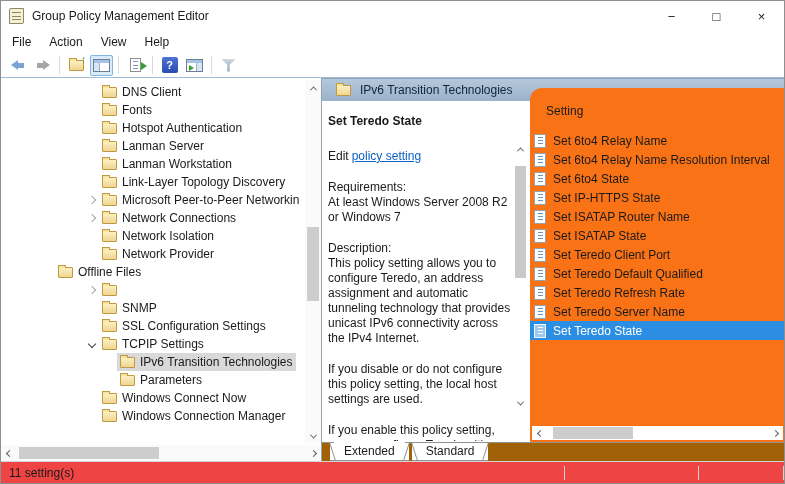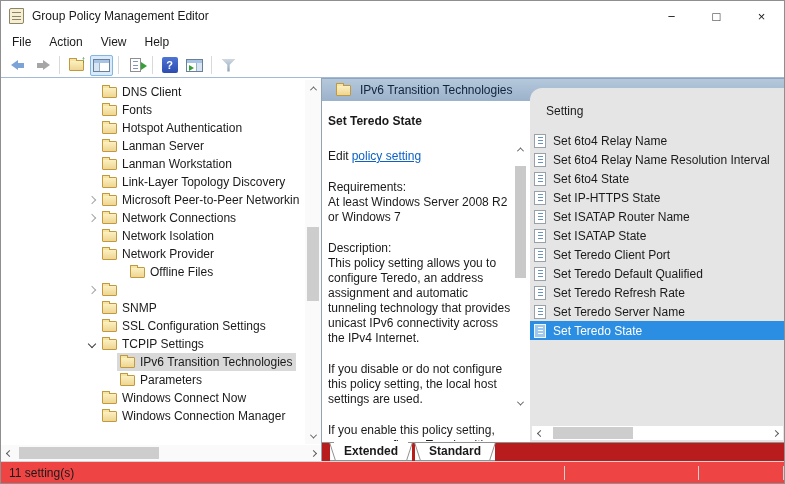--- a/index.html
+++ b/index.html
@@ -124,38 +124,38 @@
   .desc-title{ font-weight:bold; margin-top:13px; }
   .edit-line{ margin-top:20px; }
   .edit-line a{ color:var(--link,#0b61c4); text-decoration:underline; margin-left:3px; cursor:pointer; }
   .desc p{ margin-top:16px; white-space:pre-line; }
 
   .desc-sb{ left:190px; top:63px; width:17px; height:270px; background:#fff; }
   .desc-sb .btn.top{ top:0; left:0; } .desc-sb .btn.bot{ bottom:0; left:0; }
   .desc-sb .thumb{ left:3px; right:3px; top:25px; height:112px; background:#c9c9c9; }
 
   .list-box{ position:absolute; left:208px; top:10px; right:0; bottom:19px;
-    background:#e5e5e5; border-top-left-radius:12px; overflow:hidden; }
+    background:#f97316; border-top-left-radius:12px; overflow:hidden; }
   .list-header{ margin:16px 0 13px 16px; }
   .list-row{ height:19px; display:flex; align-items:center; padding-left:4px; white-space:nowrap; }
   .list-row .lbl{ margin-left:7px; }
   .list-row.sel{ background:var(--sel-blue,#2b8ee2); color:#fff; }
   .doc-icon{ width:12px; height:14px; flex:0 0 auto; background:#fff; border:1px solid #98a0a8;
     display:flex; flex-direction:column; justify-content:space-evenly; }
   .doc-icon i{ height:1px; background:#6a93bd; margin:0 2px 0 3px; }
   .list-row.sel .doc-icon{ background:#9ec9ef; border-color:#eef6fe; }
   .list-row.sel .doc-icon i{ background:#fff; }
 
   .list-hsb{ left:2px; right:1px; bottom:2px; height:14px; background:#fff; }
   .list-hsb .btn{ height:14px; }
   .list-hsb .btn.lft{ left:0; } .list-hsb .btn.rgt{ right:0; }
   .list-hsb .thumb{ top:1px; bottom:1px; left:21px; width:80px; }
 
   .tabs-strip{ position:absolute; left:0; right:0; bottom:0; height:19px;
-    border-top:1px solid #919191; background:#b91c1c; display:flex; padding-left:8px;font-weight:bold; }
+    border-top:1px solid #919191; background:#a16207; display:flex; padding-left:8px; }
   .tab{ position:relative; height:18px; line-height:17px; padding:0 14px; margin-right:3px; 
     border-bottom:1px solid #919191; background:#fff; }
   .tab::before{ content:""; position:absolute; left:2px; top:0; bottom:0; width:1px;
     background:#919191; transform:skewX(18deg); }
   .tab::after{ content:""; position:absolute; right:2px; top:0; bottom:0; width:1px;
     background:#919191; transform:skewX(-18deg); }
   .tab .cover{ position:absolute; left:4px; right:4px; top:-1px; height:1px; background:#fff; }
 
   
   .statusbar{ position:absolute; left:0; right:0; bottom:0; height:22px;
@@ -299,21 +299,21 @@
               <span class="lbl">Network Isolation</span>
             </span>
           </div>
           <div class="tree-row" style="padding-left: 84px;">
             <span class="chev-slot"></span>
             <span class="row-content">
               <span class="folder"></span>
               <span class="lbl">Network Provider</span>
             </span>
           </div>
-          <div class="tree-row" style="padding-left: 112px;">
+          <div class="tree-row" style="padding-left: 40px;">
             <span class="chev-slot"></span>
             <span class="row-content">
               <span class="folder"></span>
               <span class="lbl">Offline Files</span>
             </span>
           </div>
           <div class="tree-row" style="padding-left: 84px;">
             <span class="chev-slot">
               <span class="chev right"></span>
             </span>

